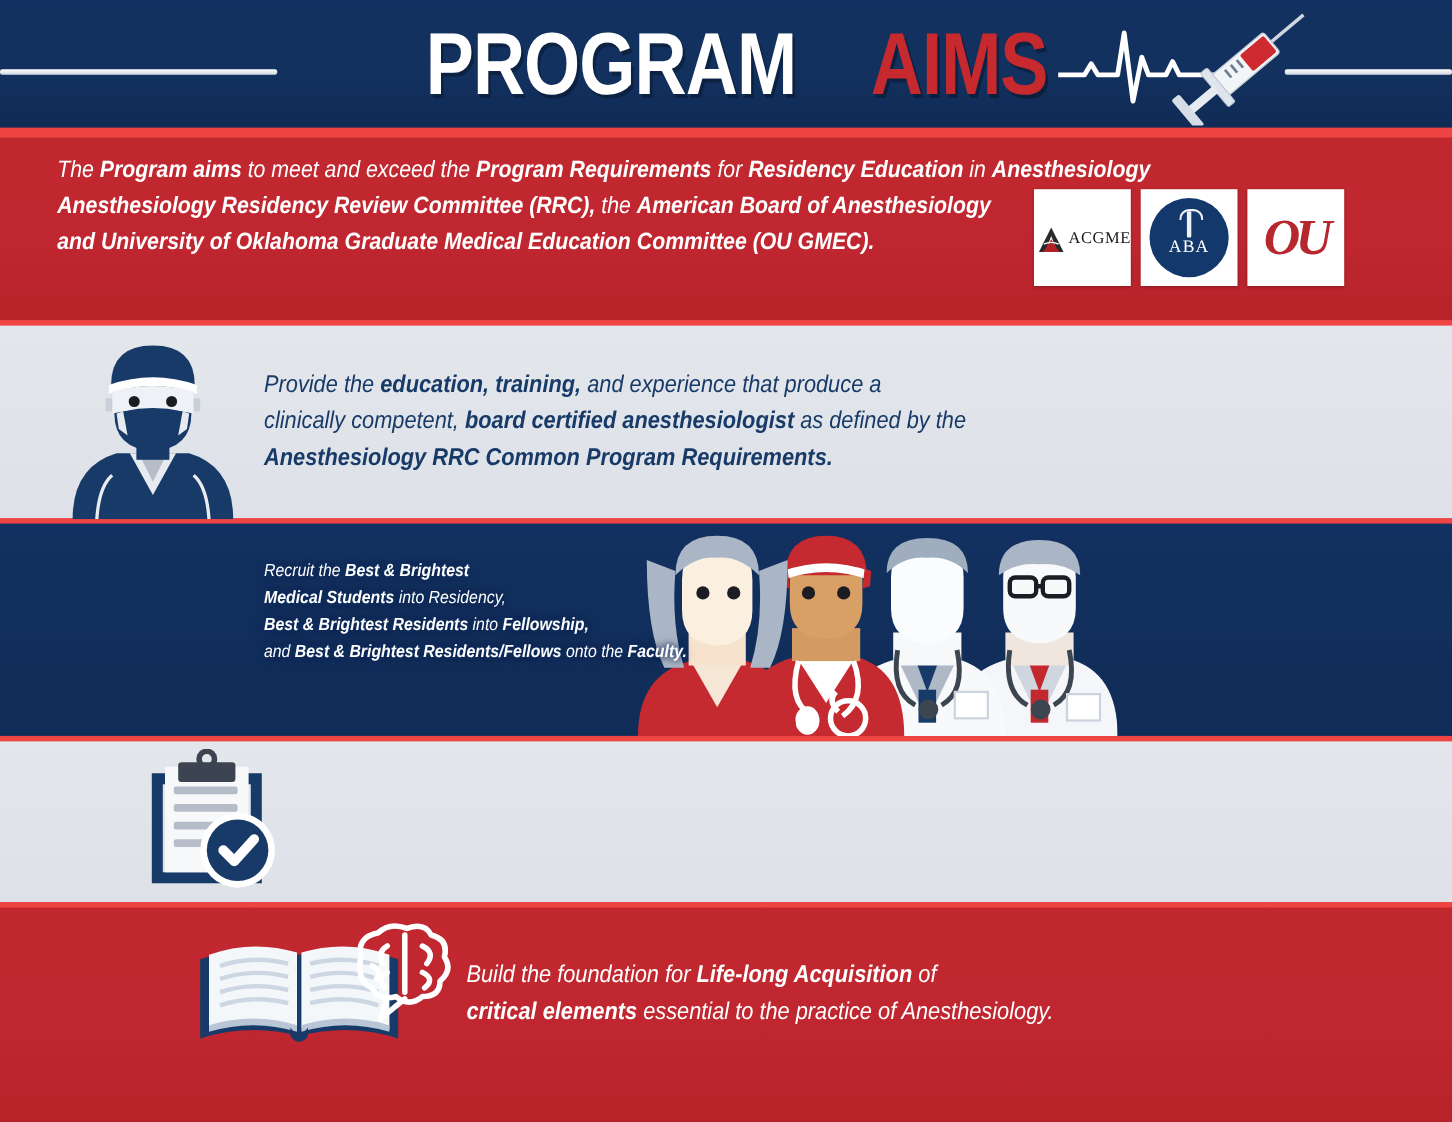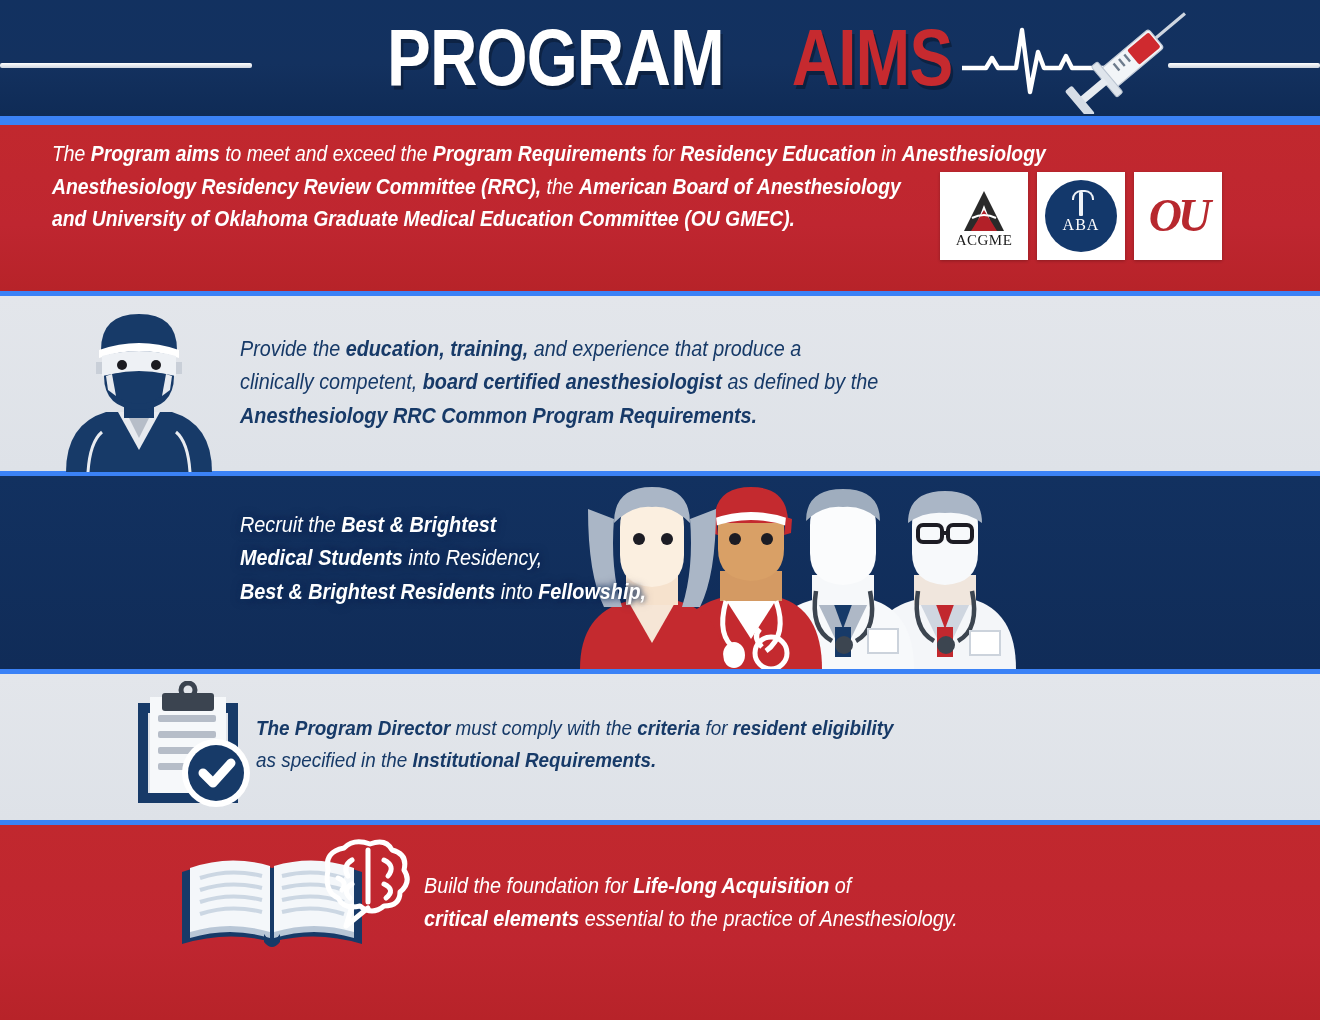--- a/index.html
+++ b/index.html
@@ -2,21 +2,21 @@
 <html><head>
 <meta charset="utf-8">
 <style>
   * { margin:0; padding:0; box-sizing:border-box; }
   html,body { width:1320px; height:1020px; }
   body {
     font-family:"Liberation Sans", sans-serif;
     background:#e2e5ea;
     overflow:hidden;
   }
-  .page { position:relative; width:1320px; height:942px; background:#3b82f6; }
+  .page { position:relative; width:1320px; height:942px; background:#ef4444; }
 
   
   .header {
     position:absolute; left:0; top:0; width:1320px; height:116px;
     background:linear-gradient(180deg,#123160 0%,#13315f 55%,#0f2b56 100%);
     overflow:hidden;
   }
   .rule-left, .rule-right {
     position:absolute; top:63px; height:5px;
     background:linear-gradient(180deg,#ffffff,#cfd6e0);
@@ -52,34 +52,34 @@
     position:absolute;
     font-family:"Liberation Sans", sans-serif;
     line-height:1.52;
   }
   .txt .line { display:block; white-space:nowrap; }
   .txt b { font-weight:bold; }
   .cond { display:inline-block; transform:scaleX(.90); transform-origin:left center; }
 
   .t1 { left:52px; top:138px; width:1140px; color:#ffffff; font-size:21.5px; font-style:italic; }
   .t2 { left:240px; top:332px; width:860px; color:#173a68; font-size:22px; font-style:italic; }
-  .t3 { left:240px; top:508px; width:900px; color:#ffffff; font-size:22px; font-style:italic; z-index:5; }
+  .t3 { left:240px; top:508px; width:900px; color:#ffffff; font-size:16px; font-style:italic; z-index:5; }
   .t4 { left:256px; top:712px; width:880px; color:#173a68; font-size:21px; font-style:italic; }
   .t5 { left:424px; top:857px; width:820px; color:#ffffff; font-size:22px; font-style:italic;margin-top:12px; }
 
   .t3 .line { text-shadow:0 0 6px rgba(16,44,88,.95), 0 0 10px rgba(16,44,88,.8); }
 
   
   .logos { position:absolute; left:940px; top:172px; display:flex; gap:9px; z-index:6; }
   .logo-card {
     width:88px; height:88px; background:#ffffff;
     display:flex; align-items:center; justify-content:center;
     box-shadow:0 1px 3px rgba(0,0,0,.25);
   }
-  .logo-acgme { flex-direction:column; padding-top:4px; }
+  .logo-acgme { flex-direction:row; padding-top:4px; }
   .logo-acgme .acgme-txt {
     font-family:"Liberation Serif", serif; font-size:15px; color:#1b1b1b;
     letter-spacing:.5px; margin-top:-2px;
   }
   .logo-aba-circle {
     width:72px; height:72px; border-radius:50%;
     background:#13386b; color:#ffffff;
     display:flex; align-items:flex-end; justify-content:center;
     font-family:"Liberation Serif", serif; font-size:16px; letter-spacing:1px;
     position:relative; padding-bottom:18px;text-align:center;
@@ -276,42 +276,39 @@
       <path d="M48 44 Q48 8 86 8 Q124 8 124 44 Q106 26 86 28 Q66 26 48 44 Z" fill="#aab6c6"></path>
       <circle cx="73" cy="60" r="6" fill="#1c1c24"></circle>
       <circle cx="101" cy="60" r="6" fill="#1c1c24"></circle>
     </g>
   </svg>
 
   <div class="txt t3">
     <span class="line"><span class="cond">Recruit the <b>Best &amp; Brightest</b></span></span>
     <span class="line"><span class="cond"><b>Medical Students</b> into Residency,</span></span>
     <span class="line"><span class="cond"><b>Best &amp; Brightest Residents</b> into <b>Fellowship,</b></span></span>
+    <span class="line"><span class="cond">and <b>Best &amp; Brightest Residents/Fellows</b> onto the <b>Faculty.</b></span></span>
   </div>
 
   <div class="band band-light b4"></div>
 
   <svg class="clipboard" viewBox="0 0 132 132">
     <path d="M10 22 L48 22 L48 32 L20 32 L20 112 L100 112 L100 32 L84 32 L84 22 L110 22 L110 122 L10 122 Z" fill="#173a68"></path>
     <rect x="22" y="16" width="76" height="96" fill="#f6f8fa"></rect>
     <rect x="30" y="34" width="58" height="7" rx="2" fill="#b6bdc8"></rect>
     <rect x="30" y="50" width="58" height="7" rx="2" fill="#b6bdc8"></rect>
     <rect x="30" y="66" width="58" height="7" rx="2" fill="#b6bdc8"></rect>
     <rect x="30" y="82" width="42" height="7" rx="2" fill="#b6bdc8"></rect>
     <rect x="34" y="12" width="52" height="18" rx="3" fill="#3b4450"></rect>
     <circle cx="60" cy="9" r="7" fill="none" stroke="#3b4450" stroke-width="5"></circle>
     <circle cx="88" cy="92" r="34" fill="#ffffff"></circle>
     <circle cx="88" cy="92" r="28" fill="#173a68"></circle>
     <path d="M75 92 L85 102 L103 82" fill="none" stroke="#ffffff" stroke-width="9" stroke-linecap="round" stroke-linejoin="round"></path>
   </svg>
 
-  <div class="txt t4">
-    <span class="line"><span class="cond"><b>The Program Director</b> must comply with the <b>criteria</b> for <b>resident eligibility</b></span></span>
-    <span class="line"><span class="cond">as specified in the <b>Institutional Requirements.</b></span></span>
-  </div>
 
   <div class="band band-red b5"></div>
 
   <svg class="book" viewBox="0 0 250 112">
 
     <path d="M6 34 Q52 18 96 30 L96 104 Q52 92 6 106 Z" fill="#173a68"></path>
     <path d="M186 34 Q140 18 96 30 L96 104 Q140 92 186 106 Z" fill="#173a68"></path>
 
     <path d="M14 30 Q54 16 94 28 L94 96 Q54 84 14 98 Z" fill="#f4f7fa"></path>
     <path d="M14 94 Q54 82 94 94 L94 100 Q54 88 14 100 Z" fill="#b8c6d6"></path>

